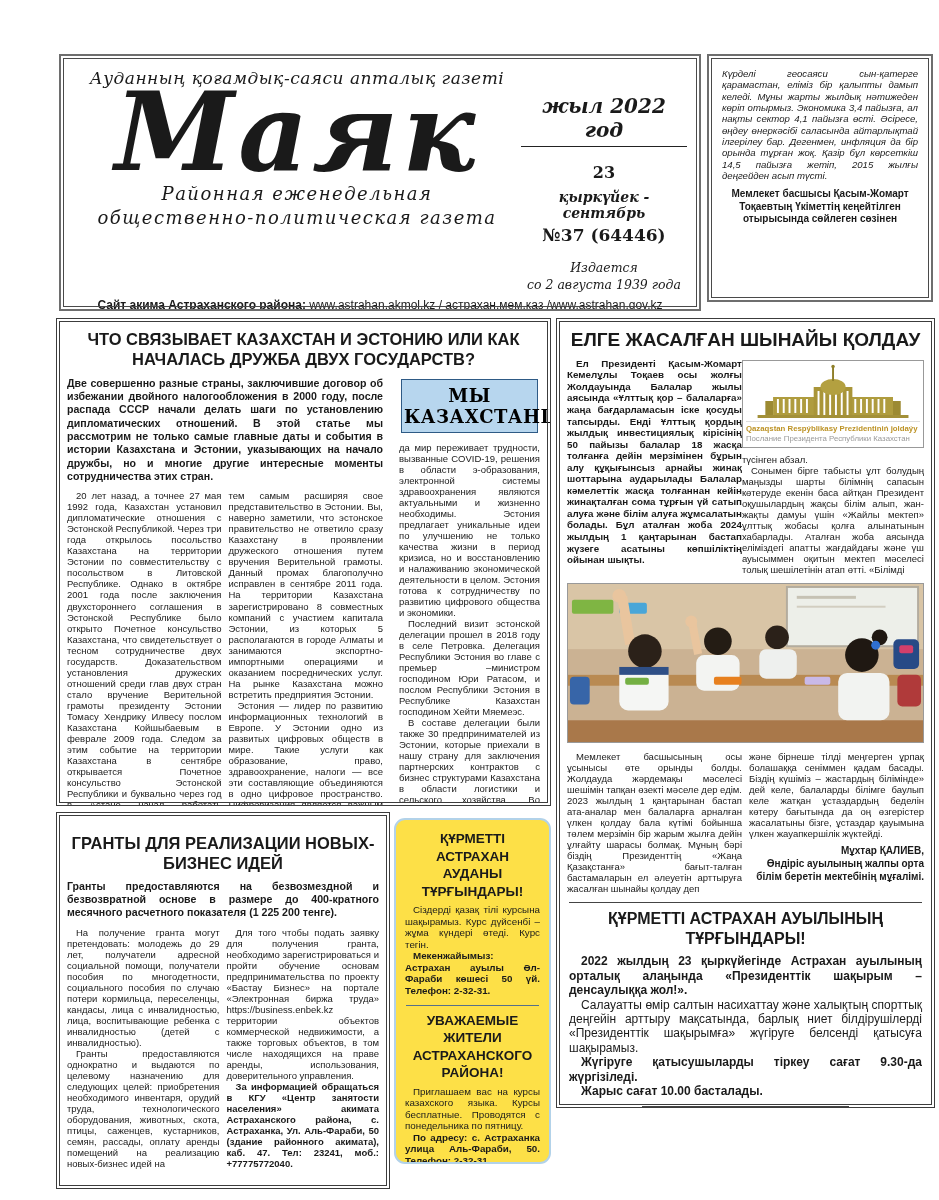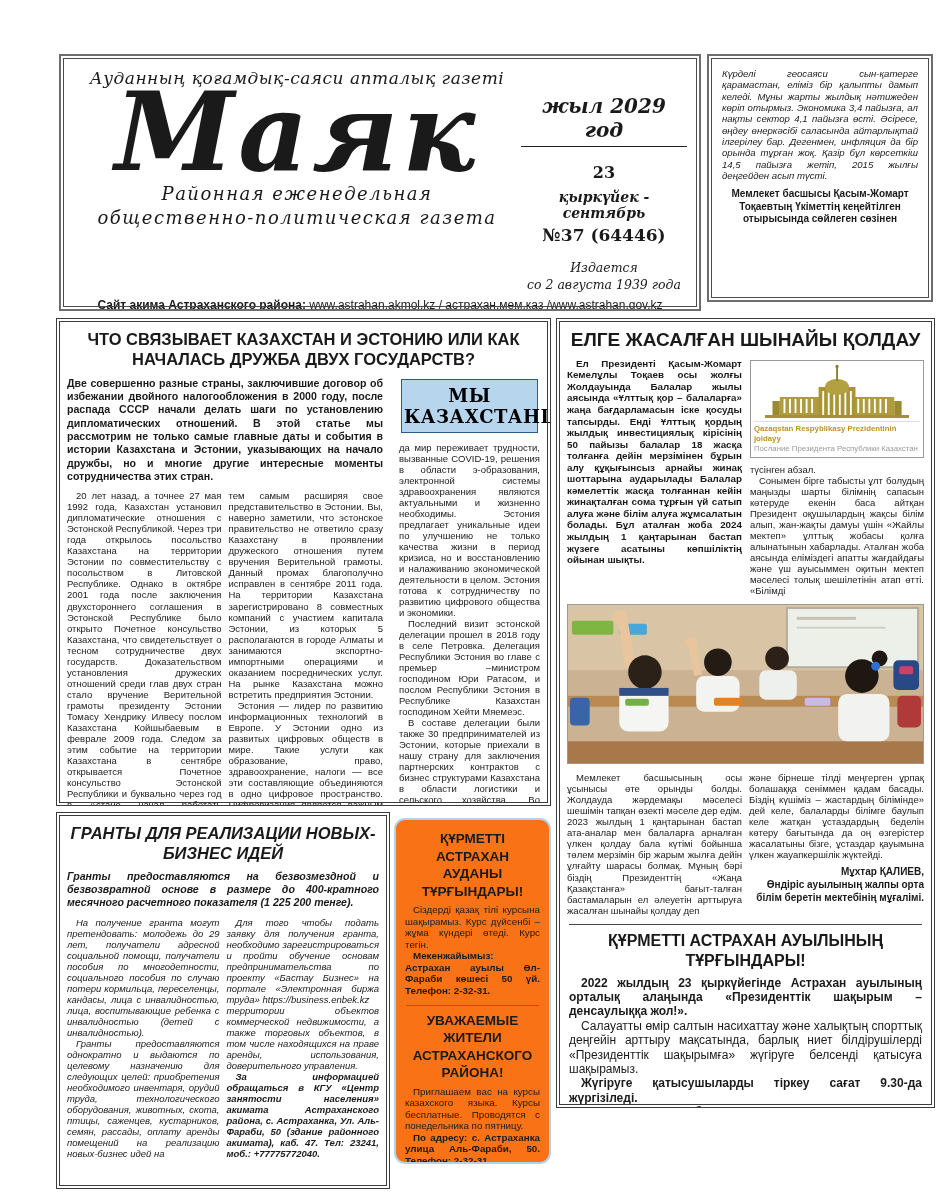--- a/index.html
+++ b/index.html
@@ -47,65 +47,65 @@
   .art-est h1.head { font-size:16.5px; margin:2px 4px 7px; }
   .est-body { display:flex; gap:16px; }
   .est-left { width:316px; }
   .est-left .lead { font-weight:bold; font-size:10.6px; line-height:1.26; text-align:justify; margin-bottom:7px; }
   .est-right { flex:1; min-width:0; }
   .badge { background:#b7d6ee; border:1px solid #2e5a85; color:#000000; font-family:"DejaVu Serif", serif; font-weight:bold; font-size:18px; letter-spacing:.5px; text-align:center; padding:5px 2px; margin:2px 2px 9px; }
 
   
   .art-qoldau { left:556px; top:318px; width:379px; height:790px; padding:8px 10px; }
   .art-qoldau h1.head { font-size:19px; margin:2px 0 6px; }
-  .q-top { display:flex; gap:8px; }
+  .q-top { display:flex; }
   .q-intro { width:49%; }
   .q-intro p { font-weight:bold; font-size:9.8px; line-height:1.18; text-align:justify; }
   .q-rightcol { flex:1; min-width:0; }
   .palace-fig { border:1px solid #999; padding:2px 3px 3px; margin:2px 0 6px; background:#fff; }
   .palace-fig svg { display:block; width:100%; height:58px; }
   .cap-gold { display:block; color:#bd9326; font-weight:bold; font-size:7.8px; line-height:1.3; border-top:1px solid #ddd; padding-top:2px; }
   .cap-gray { display:block; color:#9a9a9a; font-size:7.8px; line-height:1.3; }
   .classroom { margin:8px 0; border:1px solid #999; height:160px; overflow:hidden; }
   .classroom svg { display:block; width:100%; height:100%; }
   .sig-name, .sig-role { font-weight:bold; font-size:10px; text-align:right; line-height:1.3; }
   .sig-name { margin-top:5px; }
   hr.full { border:0; border-top:1px solid #444; margin:8px 2px 6px; }
   hr.short { border:0; border-top:1px solid #444; width:58%; margin:8px auto 6px; }
   .announce h2 { font-size:16px; font-weight:bold; text-align:center; line-height:1.25; margin:2px 14px 5px; }
   .announce p { font-size:12px; line-height:1.2; text-align:justify; margin:0 2px; text-indent:12px; }
 
   
-  .art-grants { left:56px; top:812px; width:334px; height:377px; padding:9px 10px;font-style:italic; }
+  .art-grants { left:56px; top:812px; width:334px; height:377px; padding:19px 10px; }
   .art-grants h1.head { font-size:16.5px; margin:2px 2px 6px; }
   .art-grants .lead { font-weight:bold; font-size:10.6px; line-height:1.26; text-align:justify; margin-bottom:7px; }
 
   
-  .blue-box { position:absolute; left:394px; top:818px; width:157px; height:346px; background:#f97316; border:2px solid #b2d2e9; border-radius:11px; padding:8px 9px; overflow:hidden; }
+  .blue-box { position:absolute; left:394px; top:818px; width:157px; height:346px; background:#fde047; border:2px solid #b2d2e9; border-radius:11px; padding:8px 9px; overflow:hidden; }
   .blue-box h2 { font-size:13.5px; font-weight:bold; text-align:center; line-height:1.3; margin:2px 0 4px; }
   .blue-box p { font-size:9.8px; line-height:1.18; text-align:justify; text-indent:8px; }
   .blue-box hr { border:0; border-top:1px solid #56708a; margin:8px 1px 6px; }
 </style>
 </head>
 <body>
 
 <div class="page">
 
   <header class="masthead dd dd-heavy">
     <div class="mh-main">
       <div class="mh-left">
         <div class="mh-tagline">Ауданның қоғамдық-саяси апталық газеті</div>
         <div class="mh-title">Маяк</div>
         <div class="mh-subtitle">
           <span>Районная еженедельная</span><br>
           <span>общественно-политическая газета</span>
         </div>
       </div>
       <div class="mh-right">
-        <div><span class="mh-year">жыл 2029 год</span></div>
+        <div><span class="mh-year">жыл 2022 год</span></div>
         <div class="mh-day">23</div>
         <div class="mh-month">қыркүйек - сентябрь</div>
         <div class="mh-issue">№37 (64446)</div>
         <div class="mh-since">
           <span>Издается</span><br>
           <span>со 2 августа 1939 года</span>
         </div>
       </div>
     </div>
     <div class="mh-site">

